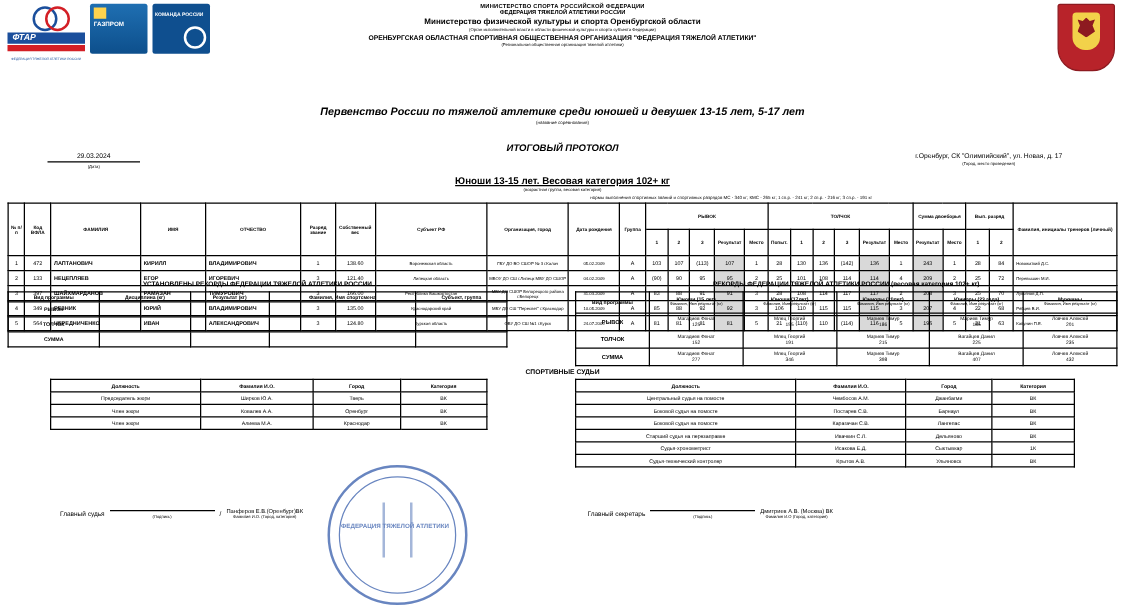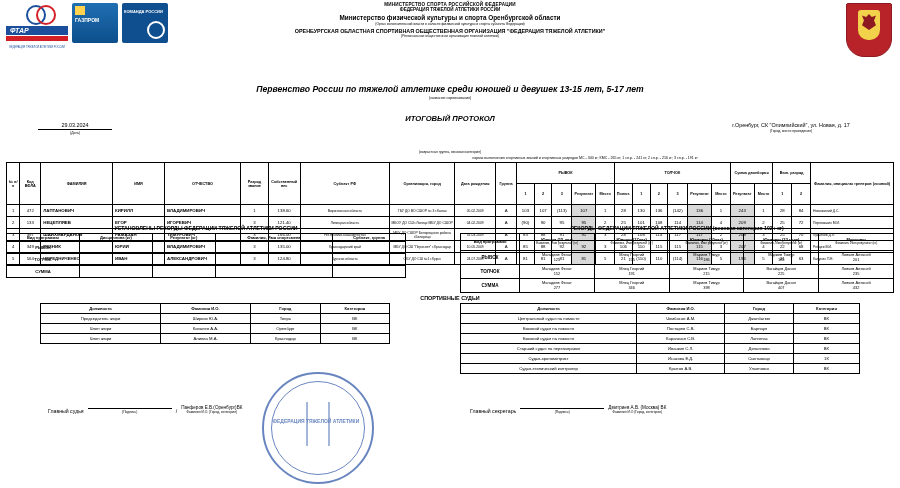--- a/index.html
+++ b/index.html
@@ -148,20 +148,21 @@
 
   <div class="datebox">
     <div class="v">29.03.2024</div>
     <div class="c">(Дата)</div>
   </div>
   <div class="placebox">
     <div class="v">г.Оренбург, СК "Олимпийский", ул. Новая, д. 17</div>
     <div class="c">(Город, место проведения)</div>
   </div>
 
+  <div class="cat">Юноши 13-15 лет. Весовая категория 102+ кг</div>
   <div class="catsub">(возрастная группа, весовая категория)</div>
   <div class="norms">нормы выполнения спортивных званий и спортивных разрядов  МС - 340 кг; КМС - 265 кг; 1 сп.р. - 241 кг; 2 сп.р. - 216 кг; 3 сп.р. - 191 кг</div>
 
   <table class="main">
     <thead>
       <tr>
         <th rowspan="2" style="width:9px">№ п/п</th>
         <th rowspan="2" style="width:16px">Код ВФЛА</th>
         <th rowspan="2" style="width:62px">ФАМИЛИЯ</th>
         <th rowspan="2" style="width:44px">ИМЯ</th>

